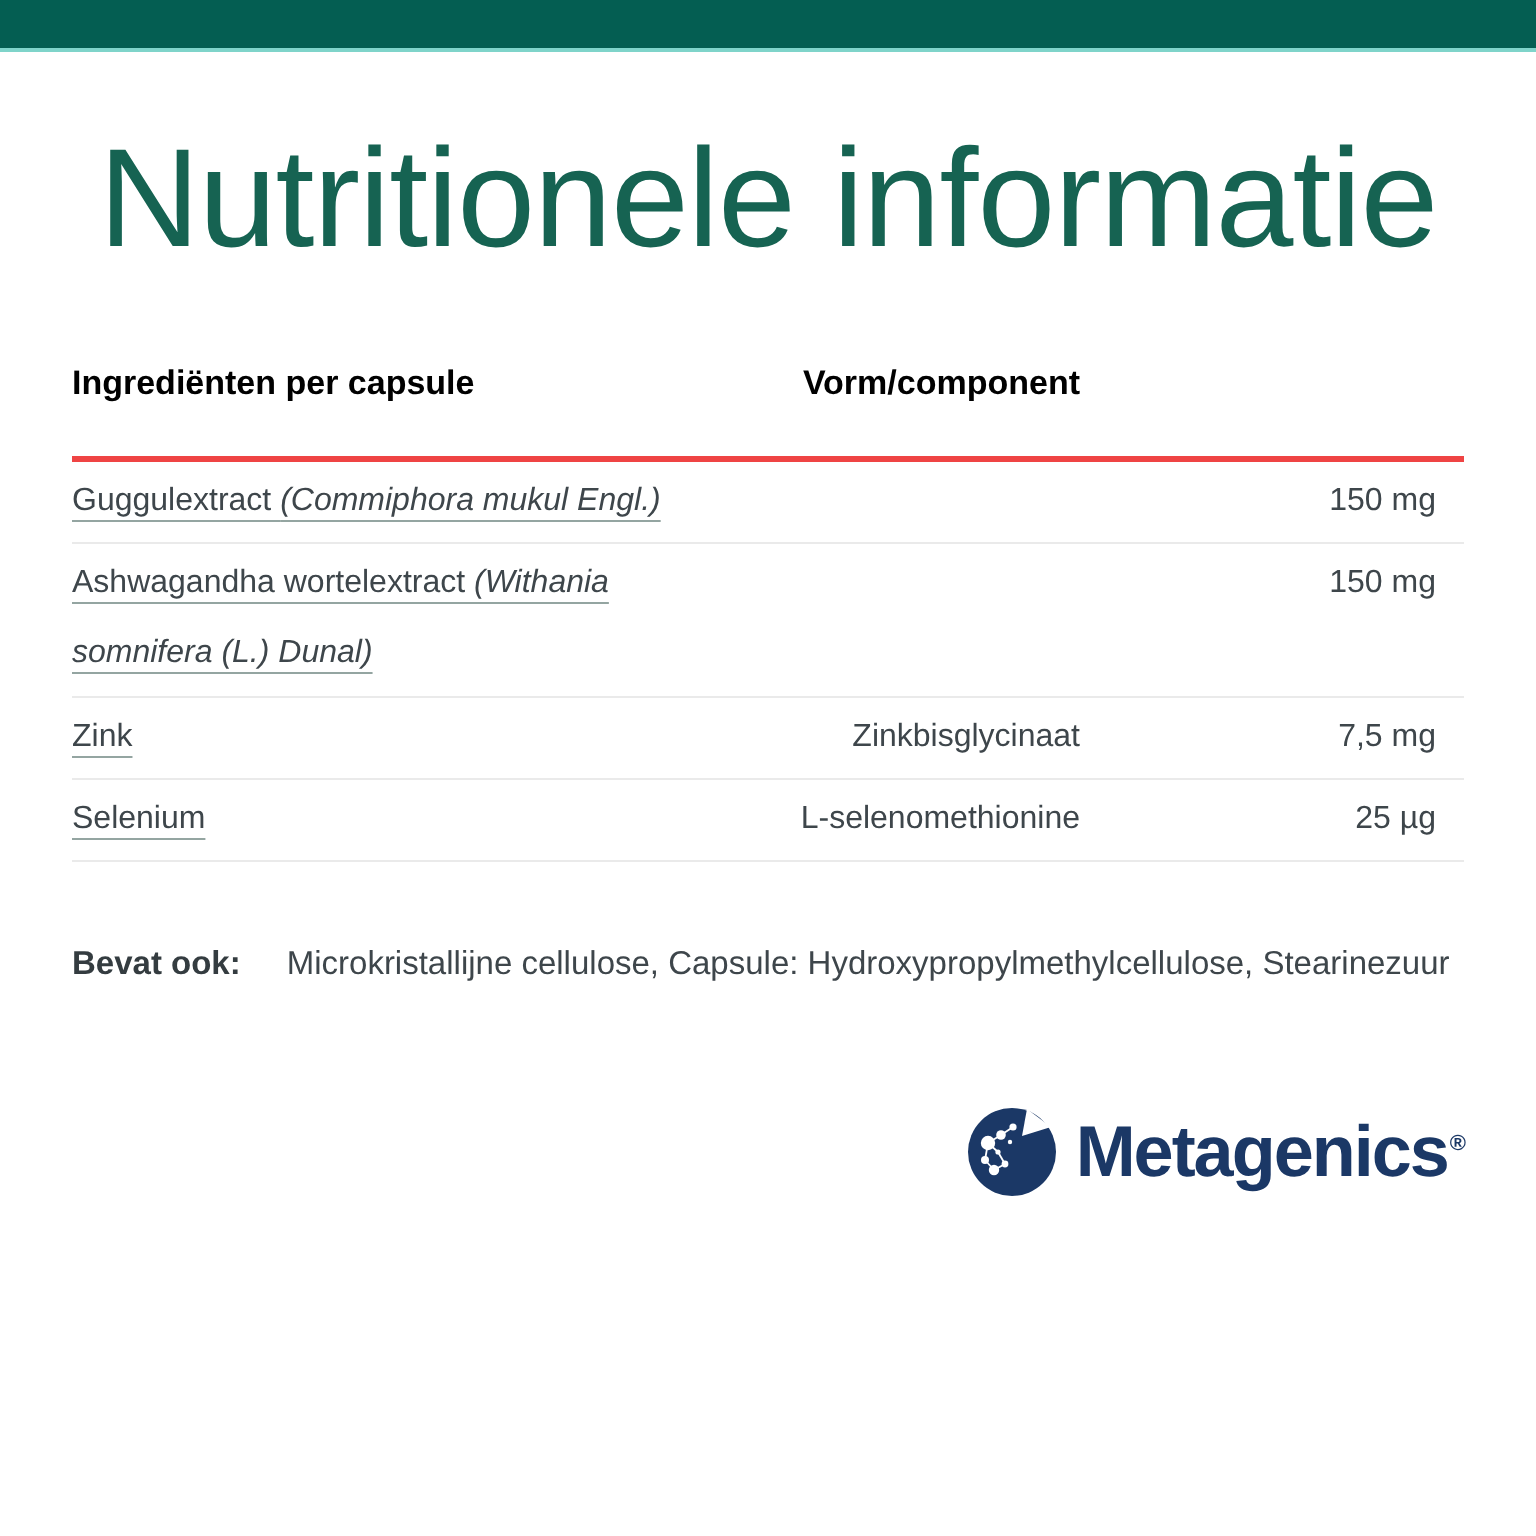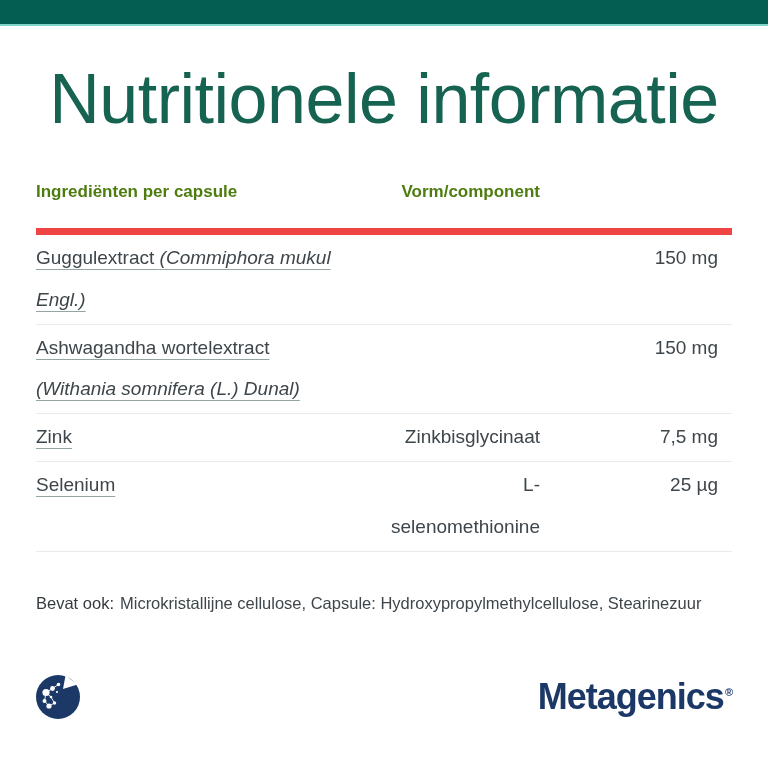--- a/index.html
+++ b/index.html
@@ -31,29 +31,29 @@
   }
   .nutrition-table {
     margin-top: 44px;
   }
   .t-row {
     display: grid;
     grid-template-columns: 349px 180px 1fr;
     align-items: start;
   }
   .t-head {
-    color: #4d7c0f;
+    color: #000000;
     font-weight: 700;
     font-size: 17px;
     line-height: 28px;
     padding-bottom: 22px;
-    border-bottom: 7px solid #ef4444;
+    border-bottom: 3px solid #ef4444;
   }
   .t-body-row {
-    font-size: 19px;
+    font-size: 16px;
     line-height: 2.2;
     color: #3E464B;
     padding: 2px 0 3px 0;
     border-bottom: 1px solid #EAEAEA;
   }
   .cell-ingredient { padding-right: 39px; }
   .cell-form { padding-right: 25px; text-align: right; }
   .cell-amount { text-align: right; padding-right: 14px; }
   .ingredient-name {
     text-decoration: underline;
@@ -63,28 +63,28 @@
   }
   .latin { font-style: italic; }
   .footnote {
     margin-top: 40px;
     font-size: 16.5px;
     line-height: 1.4;
     color: #3E464B;
     white-space: nowrap;
   }
   .footnote .label {
-    font-weight: 400;
+    font-weight: 700;
     color: #343C40;
-    margin-right: 6px;
+    margin-right: 23px;
   }
   .logo-row {
     margin-top: 60px;
     display: flex;
-    justify-content: space-between;
+    justify-content: flex-end;
     align-items: center;
     gap: 10px;
   }
   .logo-text {
     font-size: 36px;
     font-weight: 700;
     letter-spacing: -1px;
     color: #1B3866;
     position: relative;
   }

